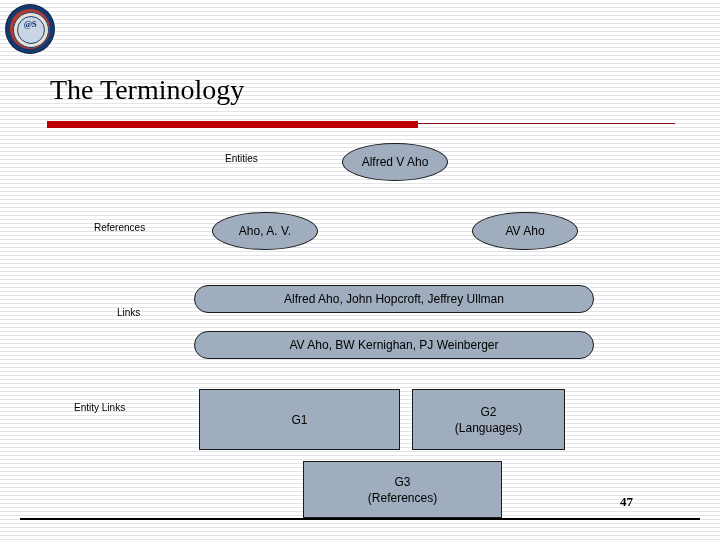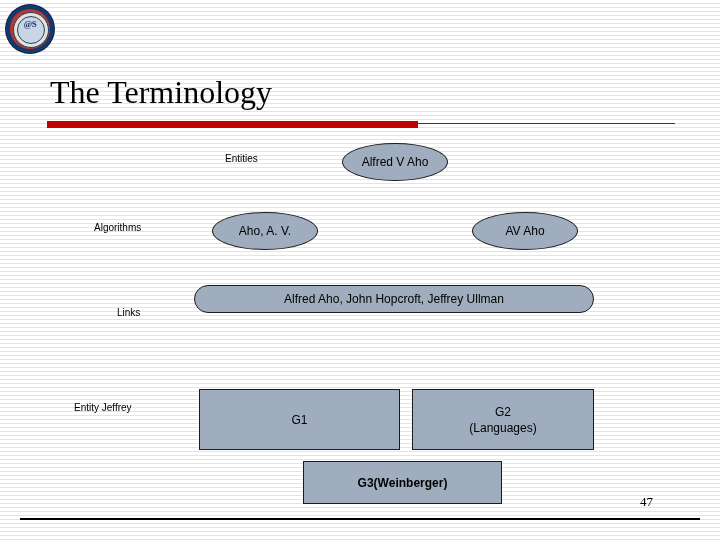--- a/index.html
+++ b/index.html
@@ -81,21 +81,21 @@
     letter-spacing: -0.5px;
     line-height: 9px;
   }
 
   
   #title {
     position: absolute;
     left: 50px;
     top: 74px;
     font-family: "Liberation Serif", serif;
-    font-size: 32px;
+    font-size: 28px;
     font-weight: normal;
     color: #000000;
     white-space: nowrap;
     letter-spacing: 0px;
   }
 
   
   #title-bar {
     position: absolute;
     left: 47px;
@@ -157,25 +157,26 @@
   .rect {
     border-radius: 0;
     margin-left: 7px;
   }
   .node .line1 { display: block; }
   .node .line2 { display: block; }
 
   
   #page-number {
     position: absolute;
-    left: 640px;
+    left: 620px;
     top: 494px;
     font-family: "Liberation Serif", serif;
     font-size: 13px;
     color: #000000;
+    font-weight: bold;
   }
 </style>
 </head>
 <body>
 
 <div id="slide">
 
   <div id="logo">
     <div class="seal-outer"></div>
     <div class="seal-ring"></div>
@@ -183,55 +184,58 @@
     <div class="seal-core"></div>
     <div class="seal-mark">@S</div>
   </div>
 
   <div id="title">The Terminology</div>
   <div id="title-bar"></div>
   <div id="title-bar-tail"></div>
 
   <div class="row-label" style="left:225px; top:153px;">Entities</div>
 
-  <div class="row-label" style="left:94px; top:222px;">Algorithms</div>
+  <div class="row-label" style="left:94px; top:222px;">References</div>
 
   <div class="row-label" style="left:117px; top:307px;text-align:center;">Links</div>
 
-  <div class="row-label" style="left:74px; top:402px;">Entity Jeffrey</div>
+  <div class="row-label" style="left:74px; top:402px;">Entity Links</div>
 
   <div class="node ellipse" style="left:342px; top:143px; width:106px; height:38px;">
     <span>Alfred V Aho</span>
   </div>
 
   <div class="node ellipse" style="left:212px; top:212px; width:106px; height:38px;">
     <span>Aho, A. V.</span>
   </div>
 
 
   <div class="node ellipse" style="left:472px; top:212px; width:106px; height:38px;">
     <span>AV Aho</span>
   </div>
 
   <div class="node pill" style="left:194px; top:285px; width:400px; height:28px;">
     <span>Alfred Aho, John Hopcroft, Jeffrey Ullman</span>
   </div>
 
+  <div class="node pill" style="left:194px; top:331px; width:400px; height:28px;">
+    <span>AV Aho, BW Kernighan, PJ Weinberger</span>
+  </div>
 
   <div class="node rect" style="left:192px; top:389px; width:201px; height:61px; flex-direction:column;">
     <span class="line1">G1</span>
   </div>
 
-  <div class="node rect" style="left:405px; top:389px; width:182px; height:61px; flex-direction:column;">
+  <div class="node rect" style="left:405px; top:389px; width:153px; height:61px; flex-direction:column;">
     <span class="line1">G2</span>
     <span class="line2">(Languages)</span>
   </div>
 
-  <div class="node rect" style="left:296px; top:461px; width:199px; height:43px; flex-direction:row;font-weight:bold;">
+  <div class="node rect" style="left:296px; top:461px; width:199px; height:57px; flex-direction:column;">
     <span class="line1">G3</span>
-    <span class="line2">(Weinberger)</span>
+    <span class="line2">(References)</span>
   </div>
 
   <div id="bottom-rule"></div>
 
   <div id="page-number">47</div>
 
 </div>
 
 </body></html>

